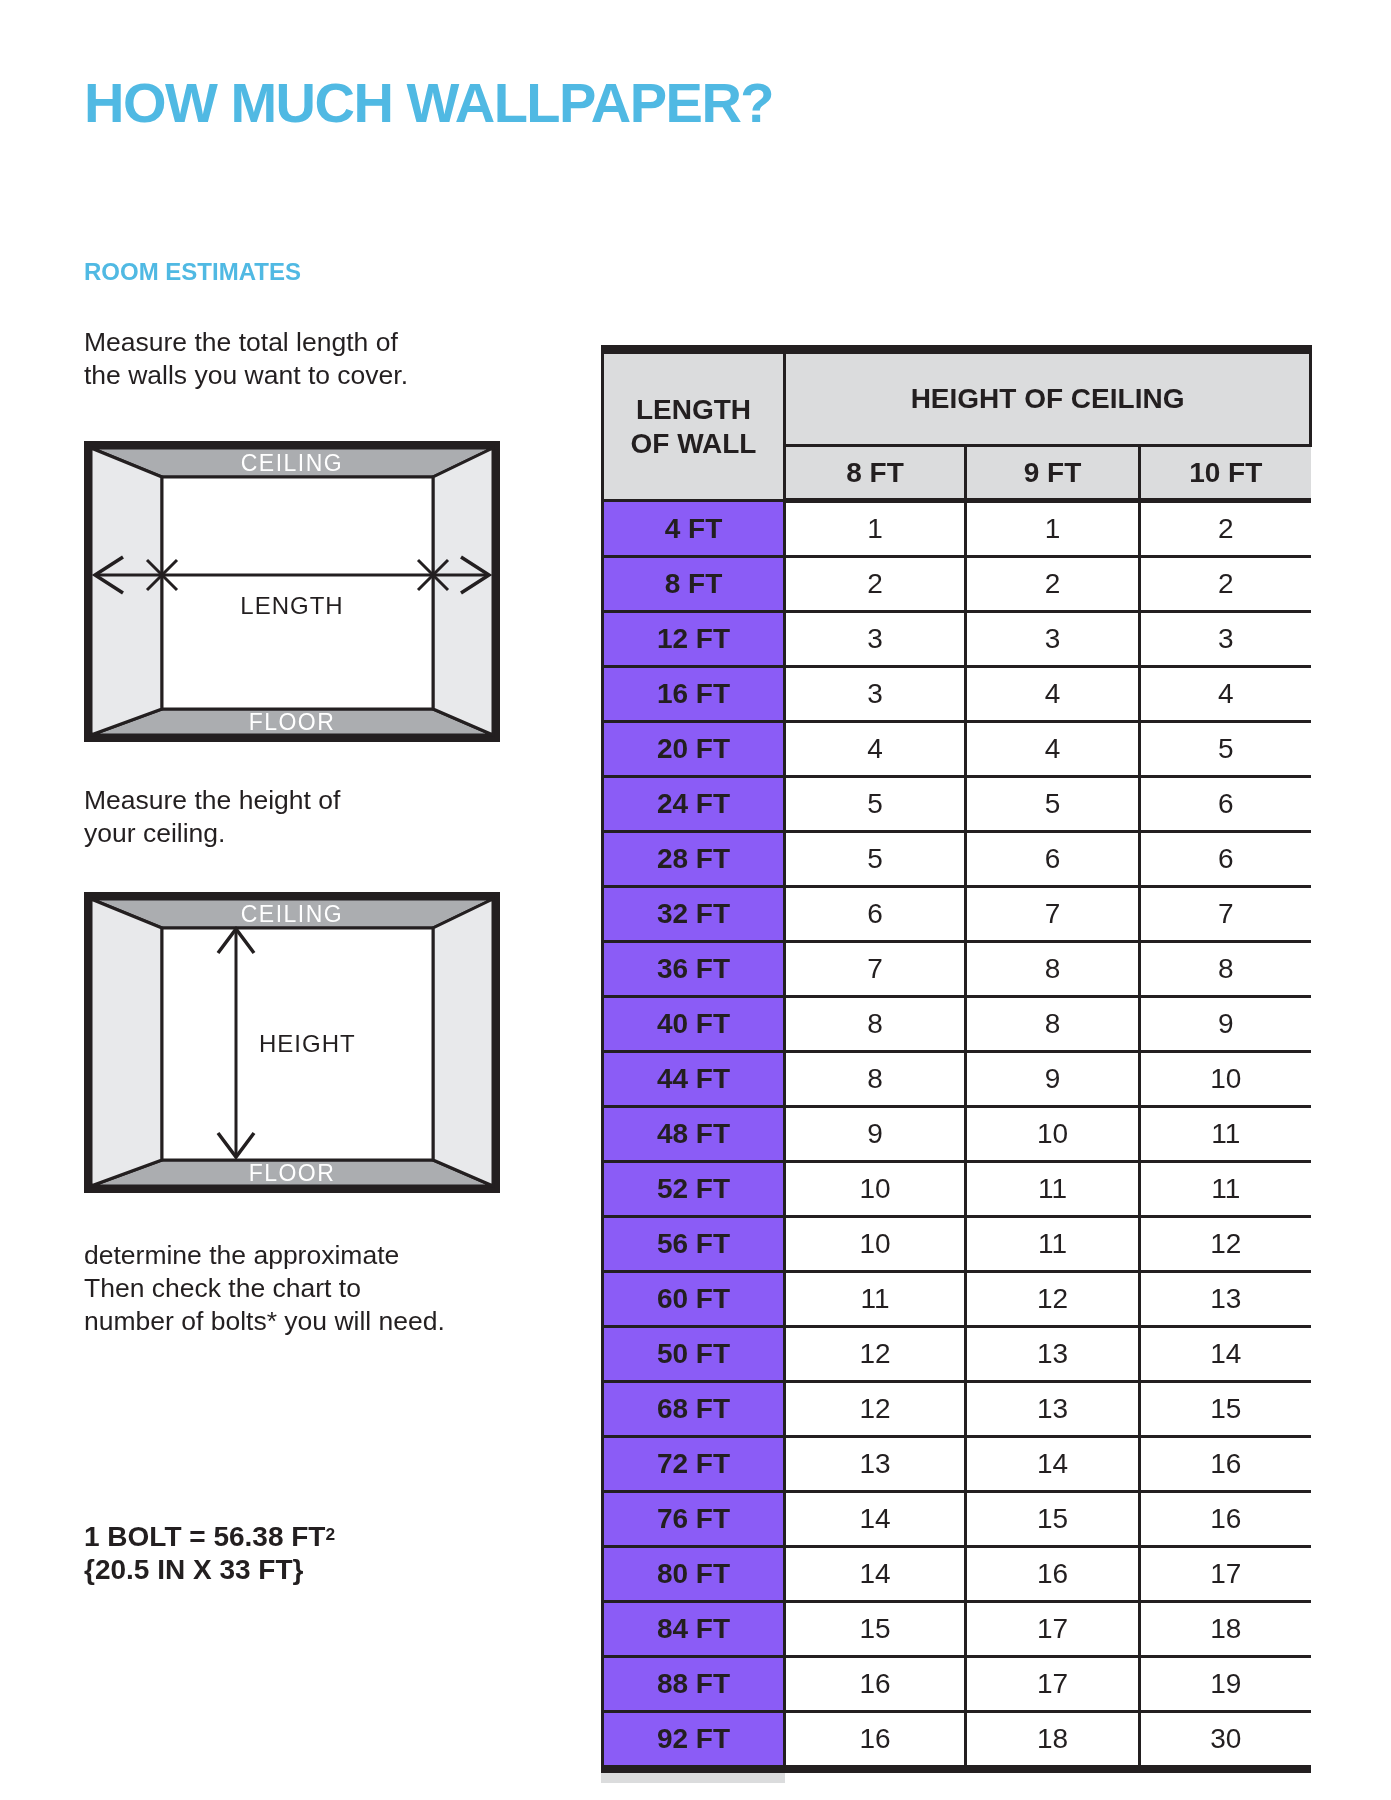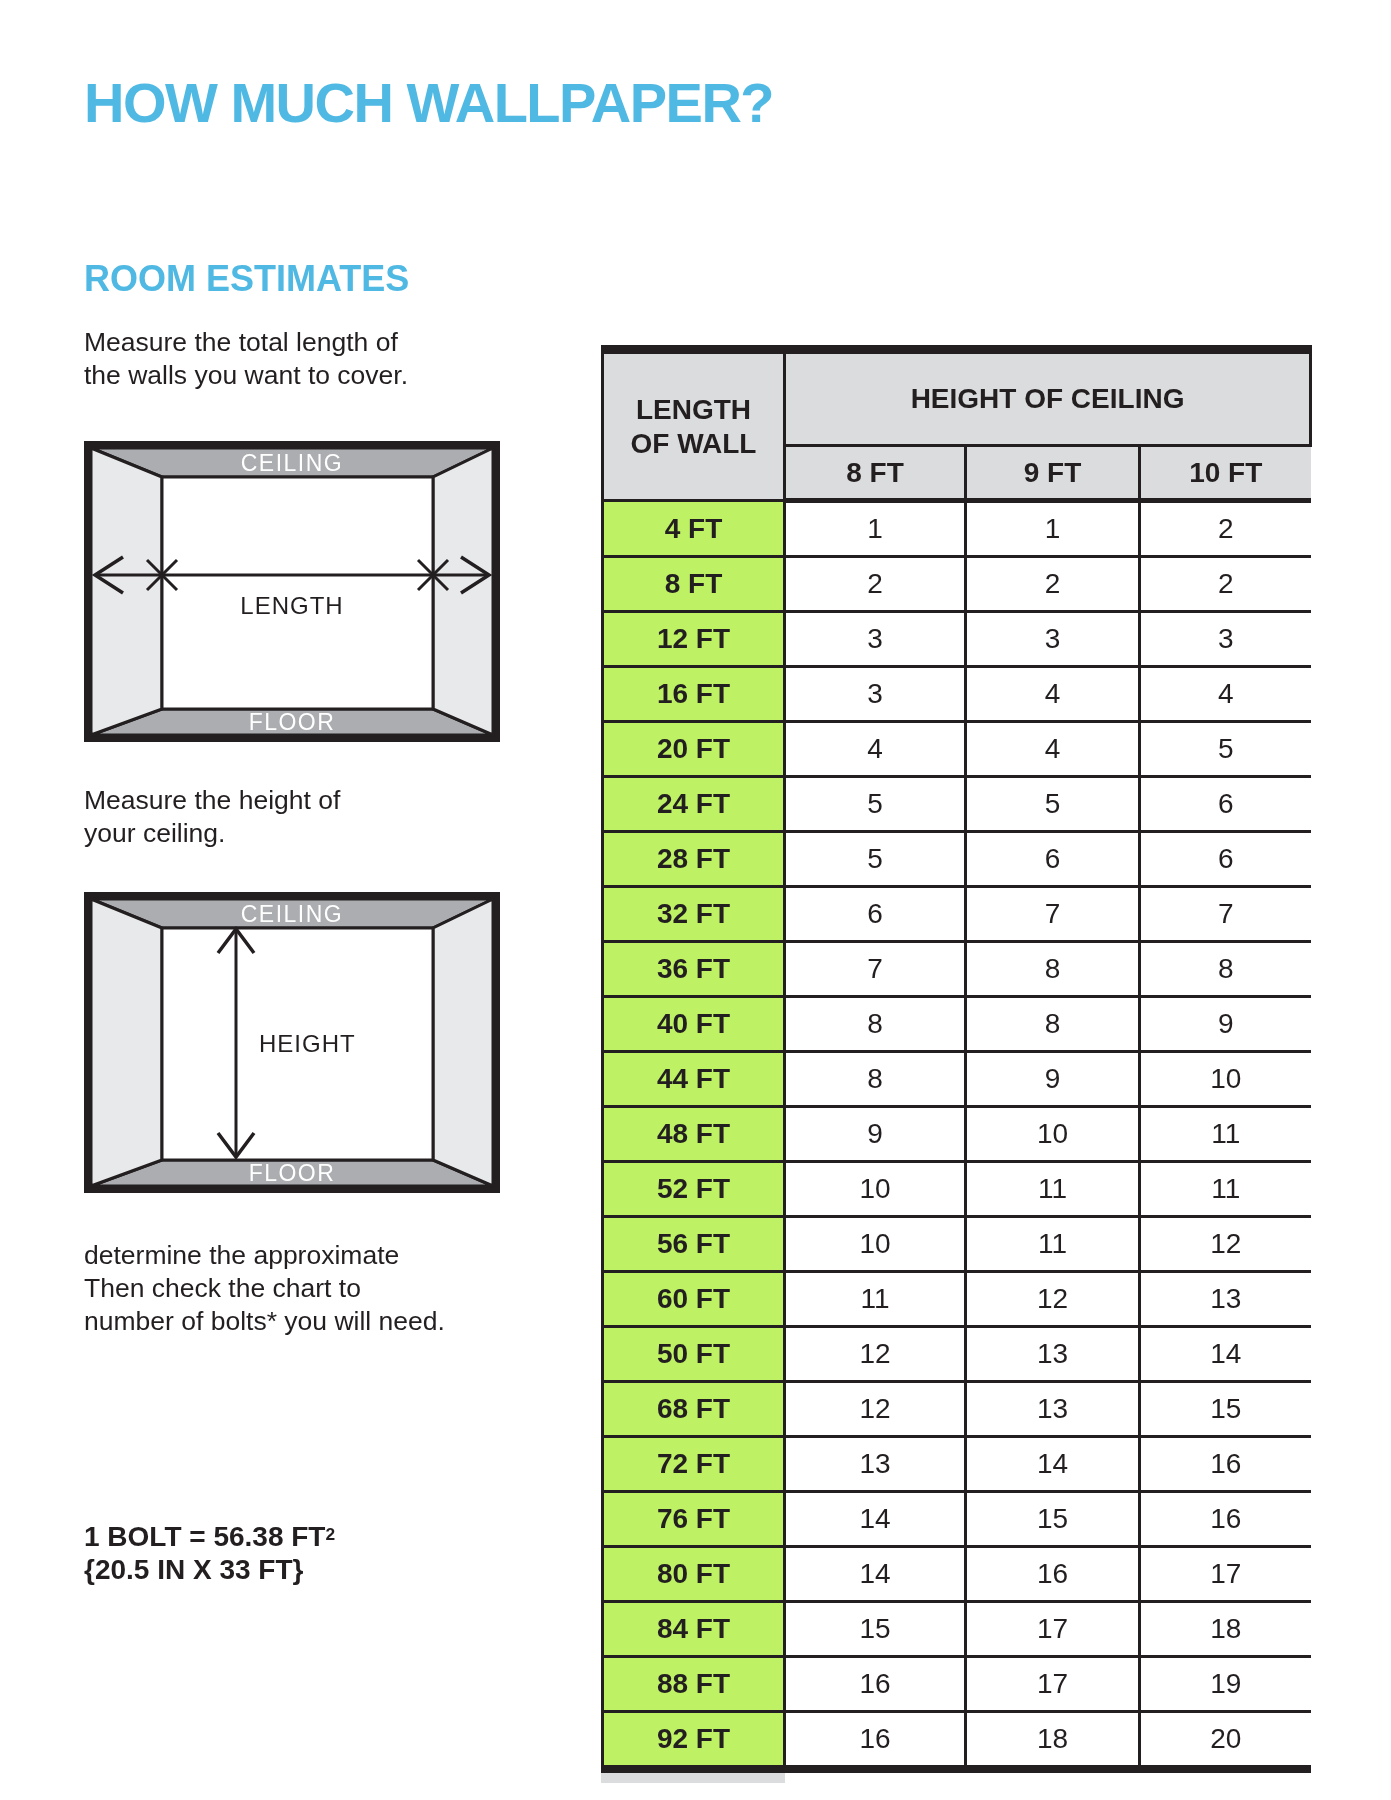--- a/index.html
+++ b/index.html
@@ -5,21 +5,21 @@
   html,body { margin:0; padding:0; background:#fff; }
   .page {
     position:relative; width:1391px; height:1800px; background:#ffffff;
     font-family:"Liberation Sans", sans-serif; color:#231F20; overflow:hidden;
   }
   .title {
     position:absolute; left:84px; top:70px; margin:0;
     font-size:56px; font-weight:bold; letter-spacing:-1.5px; color:#50B9E3;
   }
   .section-heading {
-    position:absolute; margin:0; font-size:36px; font-weight:bold;
+    position:absolute; margin:0; font-size:24px; font-weight:bold;
     color:#50B9E3; letter-spacing:0;
   }
   .room-heading { left:84px; top:258px; }
   .table-heading { left:601px; top:258px; width:708px; text-align:center; }
   .para { position:absolute; left:84px; font-size:26.5px; line-height:33px; color:#231F20;margin-top:6px; }
   .para-1 { top:320px; }
   .para-2 { top:778px; }
   .para-3 { top:1233px; }
   .note { position:absolute; left:84px; font-size:28px; line-height:33px; font-weight:bold; }
   .note-1 { top:1422px; }
@@ -37,21 +37,21 @@
     padding:0; font-size:28px; color:#231F20;
   }
   th.corner {
     background:#DBDCDD; font-weight:bold; line-height:34px;
     border-left:none; border-right:9px solid #231F20; border-top:none; border-bottom:5px solid #231F20;
   }
   th.group { background:#DBDCDD; font-weight:bold; height:90px; border-top:none; border-right:none; }
   tr.subhead th { background:#DBDCDD; font-weight:bold; height:51px; border-bottom:5px solid #231F20; }
   tr.subhead th:last-child { border-right:none; }
   th.rowlabel {
-    background:#bef264; font-weight:bold; height:52px;
+    background:#8b5cf6; font-weight:bold; height:52px;
     border-left:none; border-right:9px solid #231F20;
   }
   td.val { background:#fff; font-weight:normal; height:52px; }
   td.val:last-child { border-right:none; }
   .table-tab { width:184px; height:10px; background:#DBDCDD; }
   svg text { font-family:"Liberation Sans", sans-serif; }
 </style>
 </head>
 <body>
 
@@ -296,20 +296,20 @@
     <th class="rowlabel">88 FT</th>
     <td class="val">16</td>
     <td class="val">17</td>
     <td class="val">19</td>
   </tr>
 
   <tr>
     <th class="rowlabel">92 FT</th>
     <td class="val">16</td>
     <td class="val">18</td>
-    <td class="val">20</td>
+    <td class="val">30</td>
   </tr>
 </tbody>
     </table>
     <div class="table-tab"></div>
   </div>
 
 </div>
 
 </body></html>

